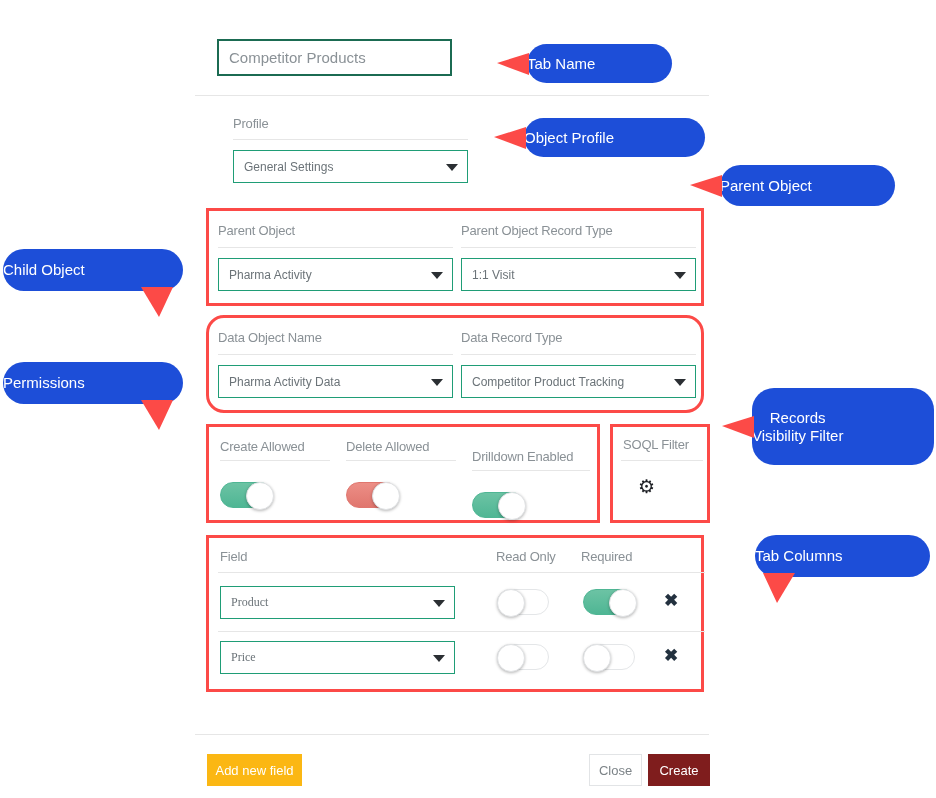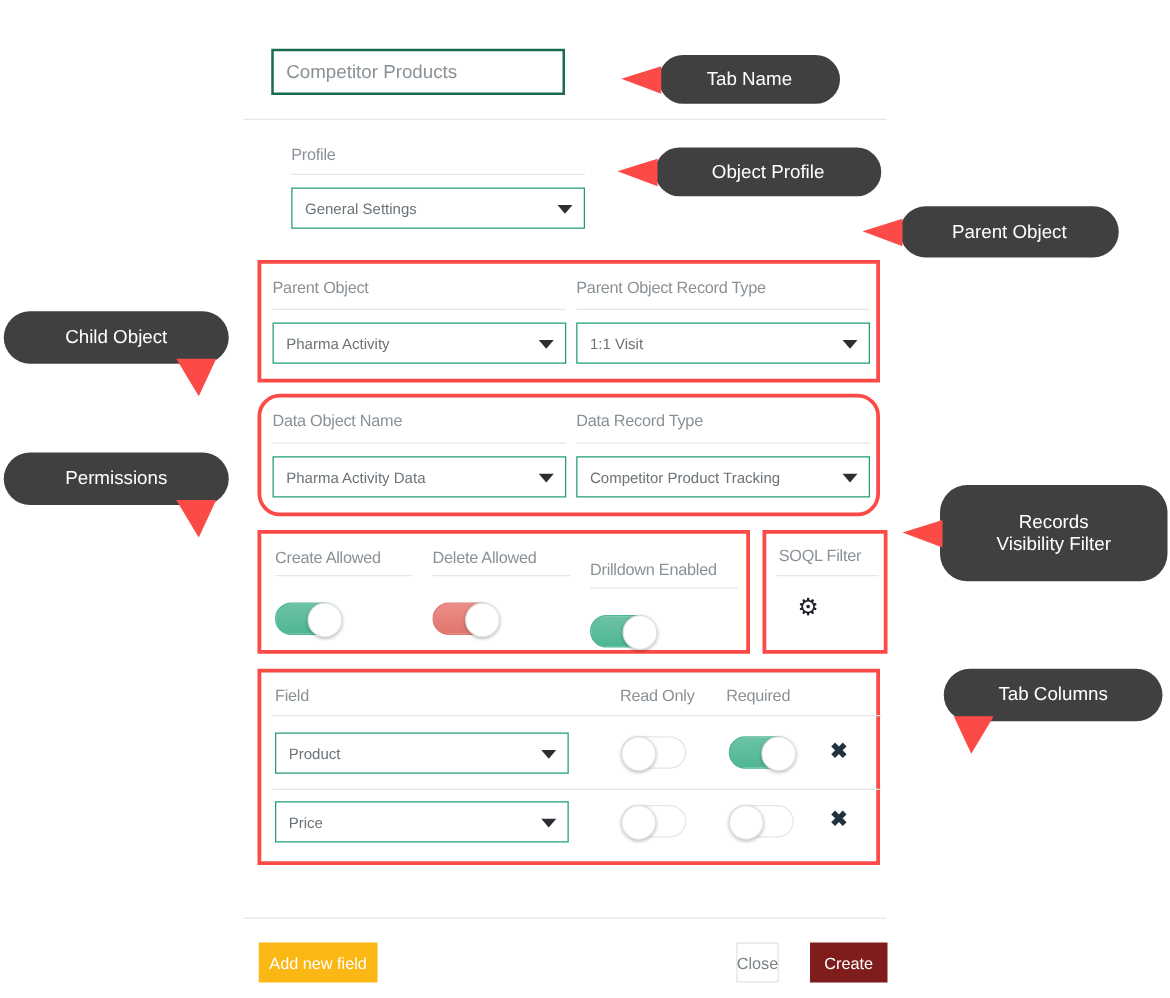--- a/index.html
+++ b/index.html
@@ -137,21 +137,21 @@
 
   
   #fields-inner { position:absolute; inset:0; }
   .ft-head { position:absolute; top:11px; left:0; width:100%; height:24px; }
   .ft-head .h-field    { position:absolute; left:11px; top:0; }
   .ft-head .h-readonly { position:absolute; left:287px; top:0; }
   .ft-head .h-required { position:absolute; left:372px; top:0; }
   .ft-head-rule { position:absolute; left:9px; top:34px; width:487px; height:1px; background:#e6e6e6; }
 
   .ft-row { position:absolute; left:0; width:100%; height:55px; }
-  .ft-row .r-sel { position:absolute; left:11px; top:10px; width:235px; }
+  .ft-row .r-sel { position:absolute; left:11px; top:10px; width:235px;font-family:Liberation Serif, serif; }
   .ft-row .r-ro  { position:absolute; left:288px; top:13px; }
   .ft-row .r-rq  { position:absolute; left:374px; top:13px; }
   .ft-row .r-x {
     position:absolute; left:455px; top:12px;
     font-size:17px; font-weight:bold; color:#23313f;
     line-height:26px;
   }
   .ft-row-rule { position:absolute; left:9px; top:55px; width:487px; height:1px; background:#e6e6e6; }
 
   
@@ -160,39 +160,39 @@
     font-family:"Liberation Sans", sans-serif;
     font-size:13px;
     border:none; cursor:pointer;
     display:flex; align-items:center; justify-content:center;
   }
   #btn-add {
     left:-10px; top:754px; width:95px; height:32px;
     background:#fbb713; color:#fff;
   }
   #btn-close {
-    left:372px; top:754px; width:34px; height:32px;
+    left:372px; top:754px; width:53px; height:32px;
     background:#fff; color:#7c8387;
     border:1px solid #e2e4e6;
   }
   #btn-create {
     left:431px; top:754px; width:62px; height:32px;
     background:#7f1d1d; color:#fff;
   }
 
   
   .callout {
     position: absolute;
-    background: #404040;
+    background: #1d4ed8;
     border-radius: 22px;
     color: #ffffff;
     font-size: 15px;
     display: flex;
     align-items: center;
-    justify-content: center;
+    justify-content: flex-start;
     text-align: center;
     line-height: 1.15;
     white-space: pre-line;
     z-index: 5;
   }
   .callout .tail { position:absolute; width:0; height:0; }
   
   .tail-left {
     left: -30px; top: 50%; margin-top: -11px;
     border-top: 10px solid transparent;

